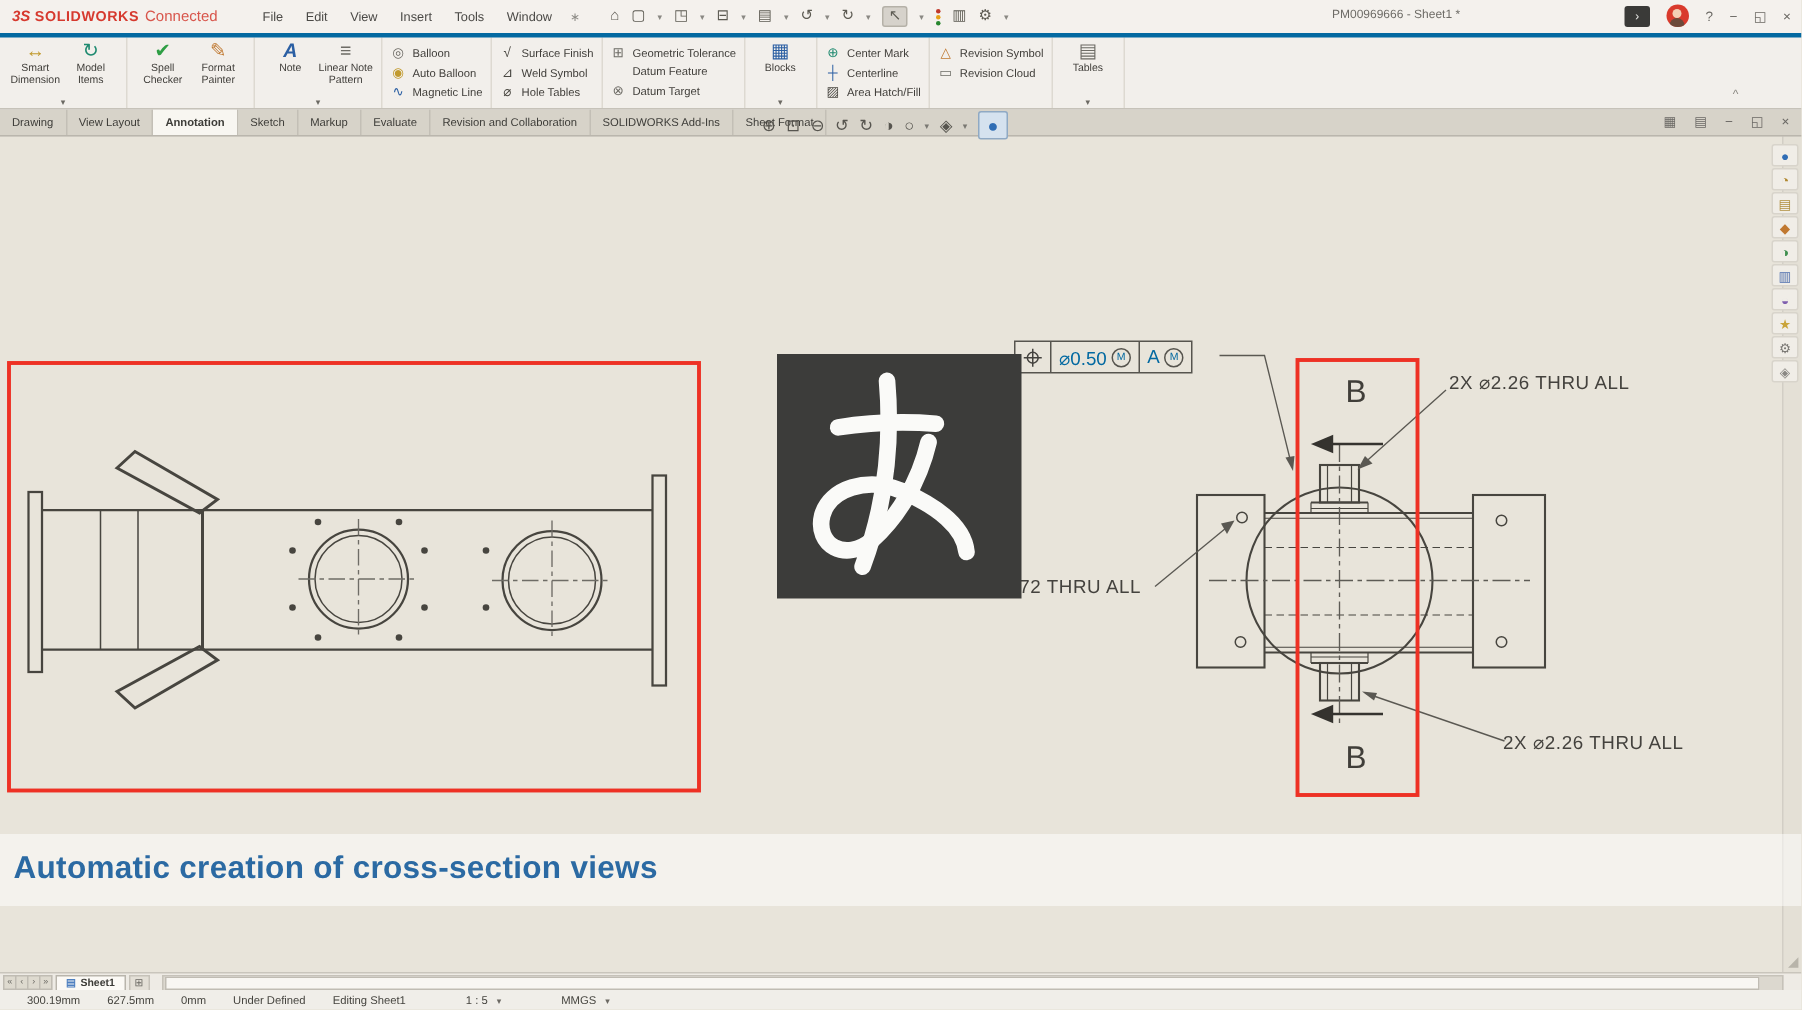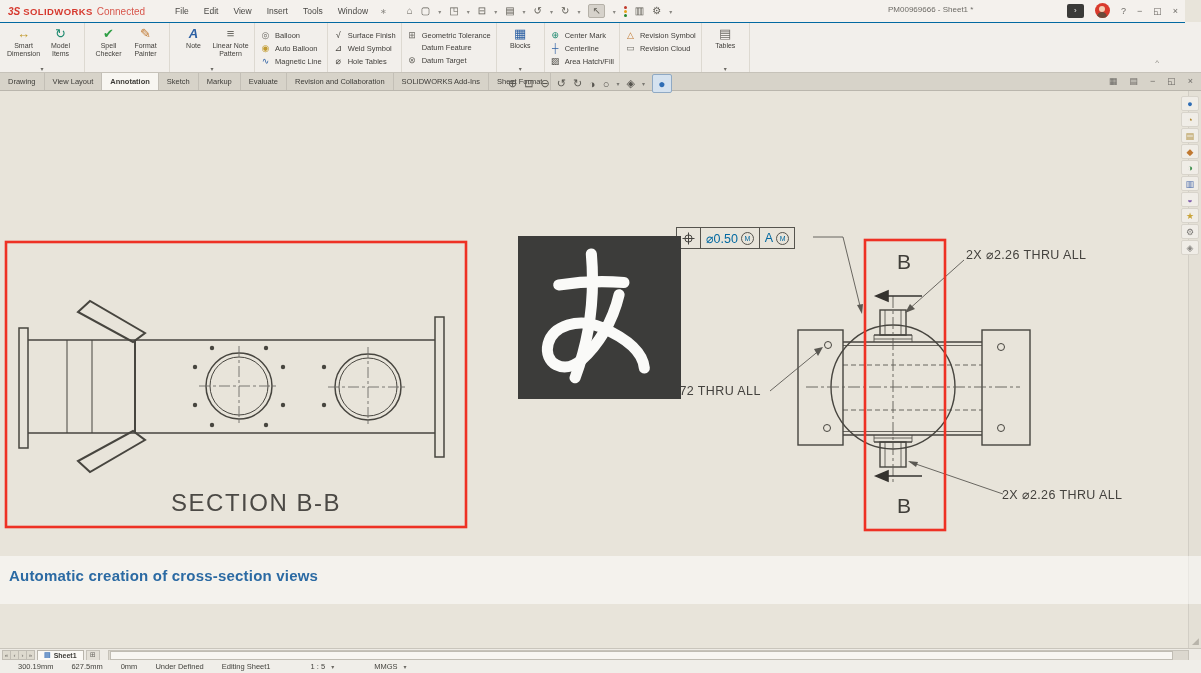--- a/index.html
+++ b/index.html
@@ -1,20 +1,20 @@
 <!DOCTYPE html>
 <html><head>
 <meta charset="utf-8">
 <style>
   html,body{margin:0;padding:0;}
   body{width:1201px;height:673px;position:relative;overflow:hidden;
        font-family:"Liberation Sans",sans-serif;background:#e8e4da;color:#403e3a;}
   
-  .titlebar{position:absolute;top:0;left:0;right:16px;height:22px;background:#f4f1ed;
-            border-bottom:1px solid #0369a1;display:flex;align-items:center;z-index:10;}
+  .titlebar{position:absolute;top:0;left:0;right:0;height:22px;background:#f4f1ed;
+            border-bottom:3px solid #0369a1;display:flex;align-items:center;z-index:10;}
   .logo{display:flex;align-items:baseline;margin-left:8px;white-space:nowrap;}
   .logo-mark{color:#d6392e;font-weight:bold;font-style:italic;font-size:10px;margin-right:3px;}
   .logo-name{color:#d6392e;font-weight:bold;font-size:9.5px;letter-spacing:.4px;}
   .logo-suffix{color:#d8564c;font-size:10px;margin-left:4px;}
   .menus{display:flex;gap:15px;margin-left:30px;font-size:8.5px;color:#4a4946;}
   .menus span{cursor:default;}
   .pin{font-size:8px;color:#8a8883;margin-left:12px;}
   .qat{display:flex;gap:8px;margin-left:20px;align-items:center;font-size:10px;color:#5d5b53;}
   .qat .ic{line-height:12px;}
   .qat .sm{font-size:6px;color:#8a8883;}
@@ -56,21 +56,21 @@
            font-size:11px;color:#57554f;z-index:12;}
   .headsup .hc{font-size:6px;color:#7a7872;}
   .vs-chip{width:18px;height:17px;border:1px solid #8fa9c4;background:#d5e2ef;border-radius:2px;
            display:flex;align-items:center;justify-content:center;color:#2f6db5;font-size:12px;}
   .docwin{position:absolute;right:8px;top:76px;display:flex;gap:12px;font-size:9px;color:#6b6965;z-index:12;}
   
   .canvas{position:absolute;top:90px;left:0;width:1201px;height:558px;background:#e8e4da;}
   .rail{position:absolute;right:0;top:0;width:12px;height:558px;background:#e4e0d6;border-left:1px solid #d2cec5;}
   .overlay{position:absolute;left:0;top:0;}
   .caption-band{position:absolute;left:0;top:466px;width:1201px;height:48px;background:rgba(255,255,255,.5);}
-  .caption{position:absolute;left:9px;top:477px;font-size:15px;font-weight:bold;color:#2b6aa3;letter-spacing:.2px;}
+  .caption{position:absolute;left:9px;top:477px;font-size:21px;font-weight:bold;color:#2b6aa3;letter-spacing:.2px;}
   .section-label{position:absolute;left:146px;top:399px;width:220px;text-align:center;
                  font-size:24px;color:#4b4945;letter-spacing:1.5px;}
   .dim{position:absolute;font-size:12.5px;color:#44423e;letter-spacing:.4px;white-space:nowrap;}
   .bl{position:absolute;font-size:21px;color:#403e39;}
   .gdt{position:absolute;left:676px;top:137px;height:20px;display:flex;border:1px solid #56544e;
        font-size:12.5px;color:#0369a1;z-index:1;align-items:stretch;}
   .gdt-cell{display:flex;align-items:center;justify-content:center;padding:0 5px;border-right:1px solid #56544e;}
   .gdt-cell:last-child{border-right:none;}
   .mcirc{width:11px;height:11px;border:1px solid #56544e;border-radius:50%;font-size:7px;
          display:flex;align-items:center;justify-content:center;margin-left:3px;}
@@ -433,21 +433,20 @@
       <span>A</span>
       <span class="mcirc">M</span>
     </div>
   </div>
 
   <div class="dim" style="left:966px;top:157px;">2X ⌀2.26 THRU ALL</div>
   <div class="dim" style="left:633px;top:293px;z-index:1;">4X ⌀10.72 THRU ALL</div>
   <div class="dim" style="left:1002px;top:397px;">2X ⌀2.26 THRU ALL</div>
   <div class="bl" style="left:897px;top:160px;">B</div>
   <div class="bl" style="left:897px;top:404px;">B</div>
-  <div class="section-label">SECTION B-B</div>
 
   <div class="ime">
     <span class="sr">あ</span>
     <svg width="163" height="163" viewBox="0 0 100 100" fill="none" stroke="#fafaf8" stroke-width="6.8" stroke-linecap="round" stroke-linejoin="round">
       <path d="M25,30 C38,28 52,27.5 65,28.5"></path>
       <path d="M45,11 C47,34 45,60 35,87"></path>
       <path d="M62,36 C58,53 49,67 39,76 C28,85.5 15.5,78 18.5,66 C21.5,55 37,50 51,56 C66,62.5 76.5,71 77.5,81"></path>
     </svg>
   </div>
 

